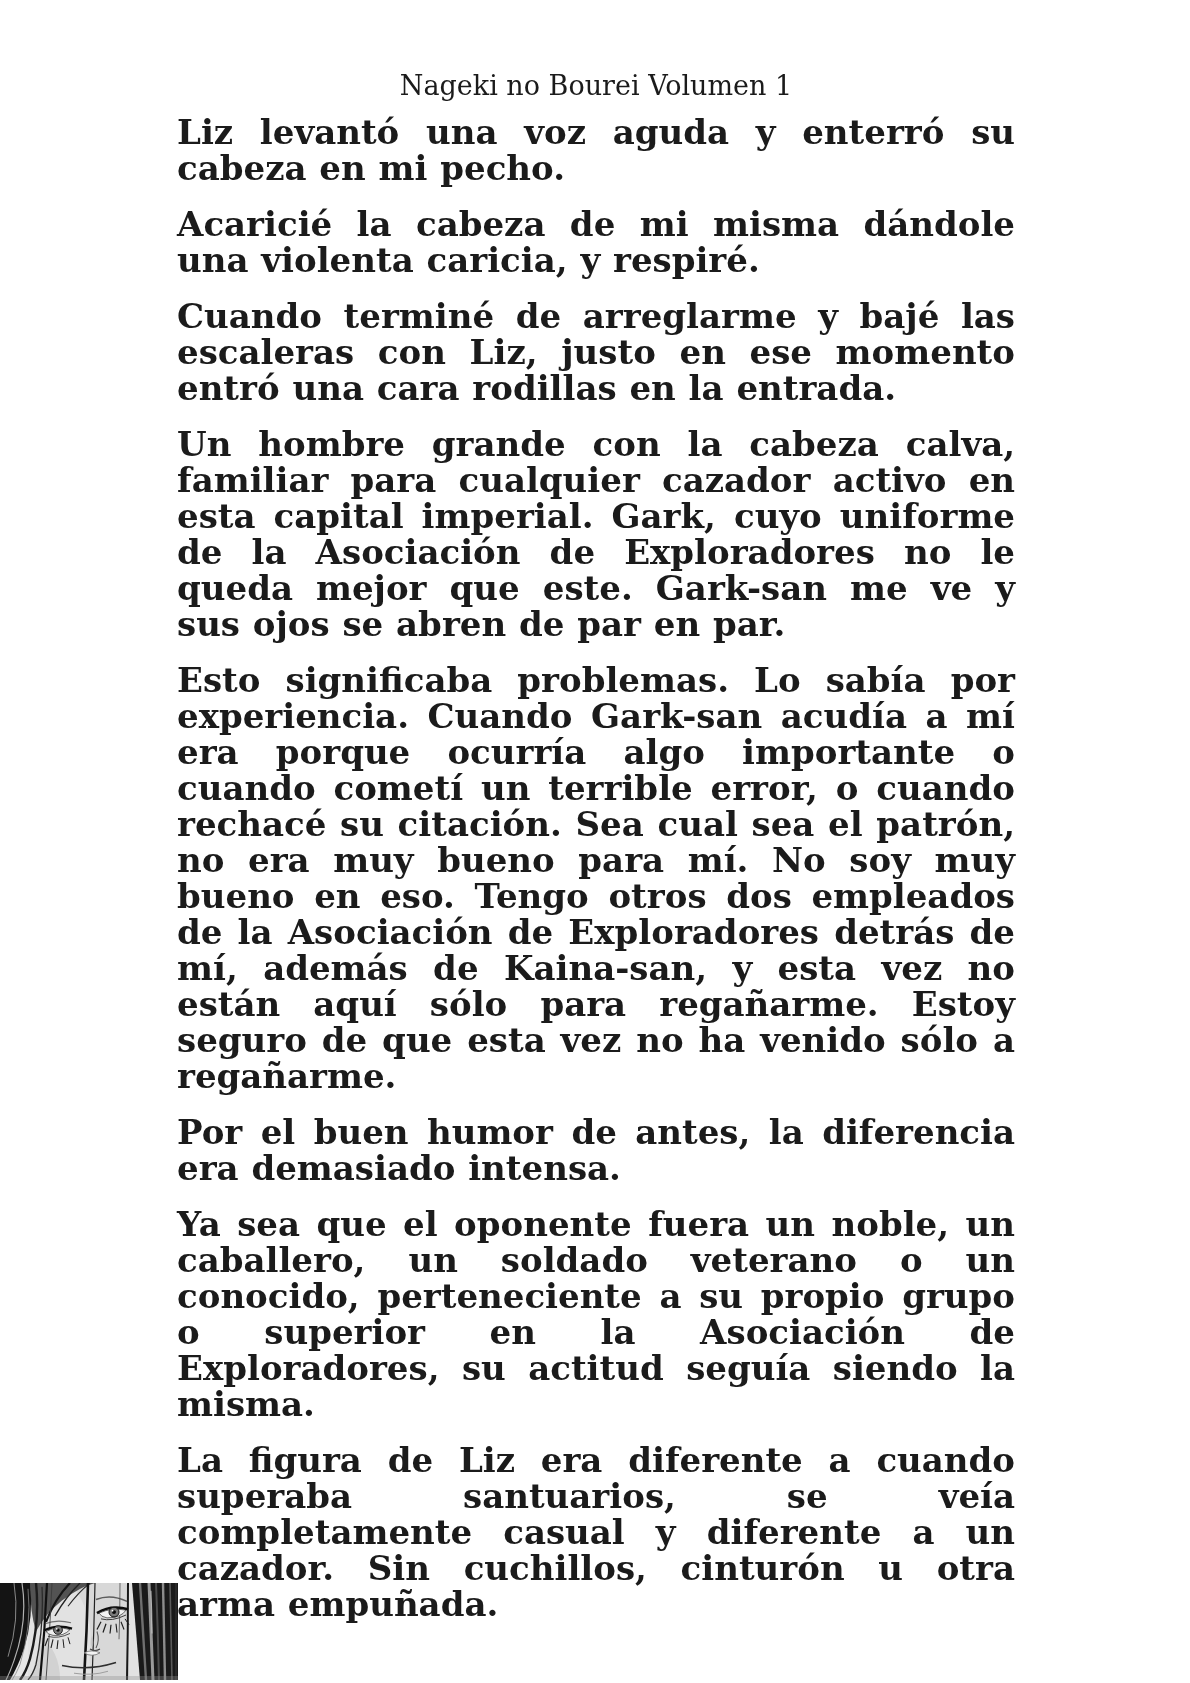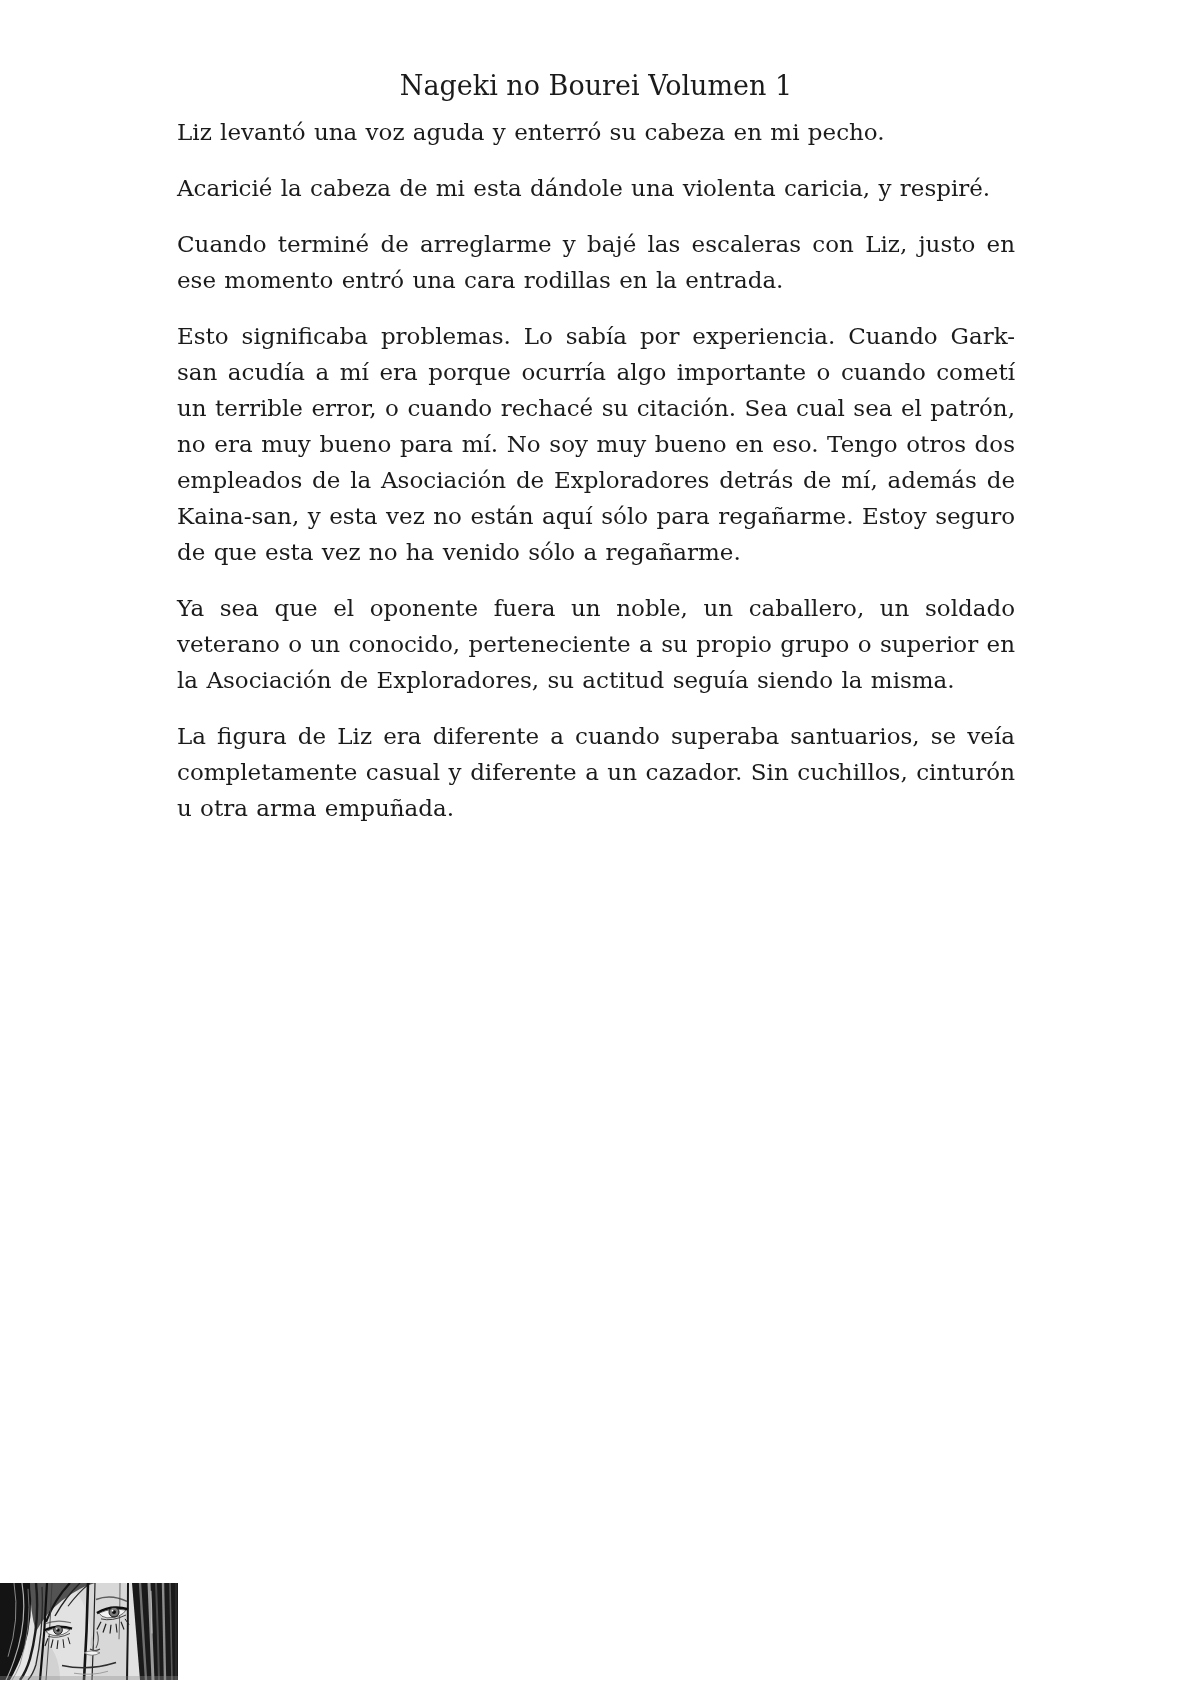--- a/index.html
+++ b/index.html
@@ -19,49 +19,52 @@
     width: 838px;
   }
   .doc-title {
     text-align: center;
     font-size: 27px;
     line-height: 32px;
     margin: 0 0 12px 0;
     white-space: nowrap;
   }
   .body-text p {
-    font-size: 23px;
+    font-size: 34px;
     line-height: 36px;
     text-align: justify;
     margin: 0 0 20px 0;
     hyphens: none;
     word-spacing: 1px;
+    font-weight: bold;
   }
   .illustration {
     position: absolute;
     left: 0;
     top: 1583px;
     width: 178px;
     height: 97px;
     display: block;
   }
 </style>
 </head>
 <body>
 
 <div class="page">
   <div class="content">
     <div class="doc-title">
       <div>Nageki no Bourei Volumen 1</div>
     </div>
     <div class="body-text">
       <p>Liz levantó una voz aguda y enterró su cabeza en mi pecho.</p>
-      <p>Acaricié la cabeza de mi esta dándole una violenta caricia, y respiré.</p>
+      <p>Acaricié la cabeza de mi misma dándole una violenta caricia, y respiré.</p>
       <p>Cuando terminé de arreglarme y bajé las escaleras con Liz, justo en ese momento entró una cara rodillas en la entrada.</p>
+      <p>Un hombre grande con la cabeza calva, familiar para cualquier cazador activo en esta capital imperial. Gark, cuyo uniforme de la Asociación de Exploradores no le queda mejor que este. Gark-san me ve y sus ojos se abren de par en par.</p>
       <p>Esto significaba problemas. Lo sabía por experiencia. Cuando Gark-san acudía a mí era porque ocurría algo importante o cuando cometí un terrible error, o cuando rechacé su citación. Sea cual sea el patrón, no era muy bueno para mí. No soy muy bueno en eso. Tengo otros dos empleados de la Asociación de Exploradores detrás de mí, además de Kaina-san, y esta vez no están aquí sólo para regañarme. Estoy seguro de que esta vez no ha venido sólo a regañarme.</p>
+      <p>Por el buen humor de antes, la diferencia era demasiado intensa.</p>
       <p>Ya sea que el oponente fuera un noble, un caballero, un soldado veterano o un conocido, perteneciente a su propio grupo o superior en la Asociación de Exploradores, su actitud seguía siendo la misma.</p>
       <p>La figura de Liz era diferente a cuando superaba santuarios, se veía completamente casual y diferente a un cazador. Sin cuchillos, cinturón u otra arma empuñada.</p>
     </div>
   </div>
 
   <svg class="illustration" viewBox="0 0 178 100" xmlns="http://www.w3.org/2000/svg" preserveAspectRatio="none">
 
     <rect x="0" y="0" width="178" height="100" fill="#e7e7e7"></rect>
     <rect x="28" y="0" width="112" height="100" fill="#e2e2e2"></rect>
 

